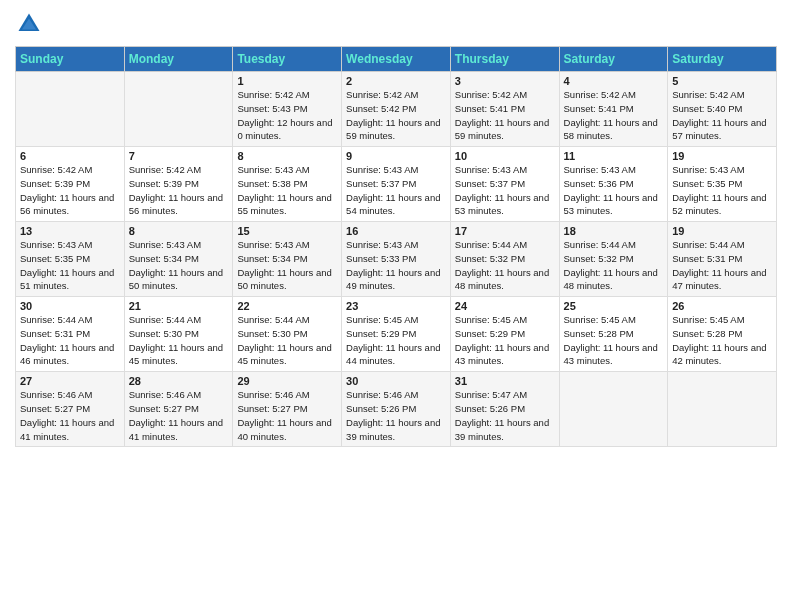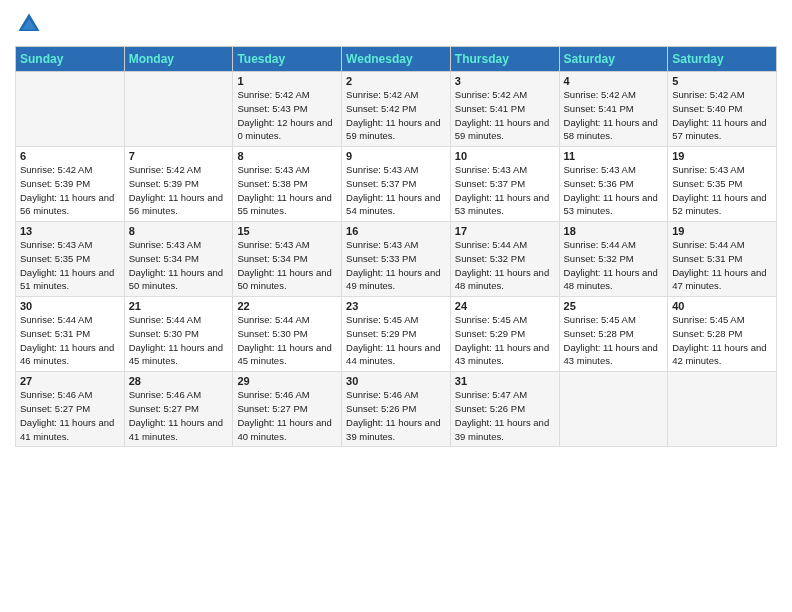--- a/index.html
+++ b/index.html
@@ -277,21 +277,21 @@
 Sunset: 5:29 PM
 Daylight: 11 hours and 43 minutes.</div>
           </td>
           <td>
             <span class="day-num">25</span>
             <div class="cell-detail" style="white-space: pre-line;">Sunrise: 5:45 AM
 Sunset: 5:28 PM
 Daylight: 11 hours and 43 minutes.</div>
           </td>
           <td>
-            <span class="day-num">40</span>
+            <span class="day-num">26</span>
             <div class="cell-detail" style="white-space: pre-line;">Sunrise: 5:45 AM
 Sunset: 5:28 PM
 Daylight: 11 hours and 42 minutes.</div>
           </td>
         </tr>
         <tr>
           <td>
             <span class="day-num">27</span>
             <div class="cell-detail" style="white-space: pre-line;">Sunrise: 5:46 AM
 Sunset: 5:27 PM

